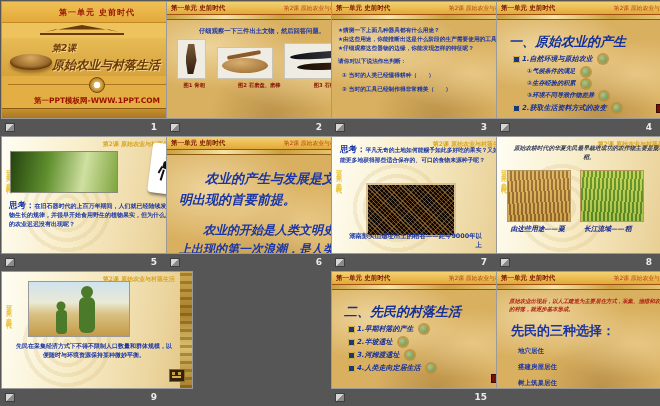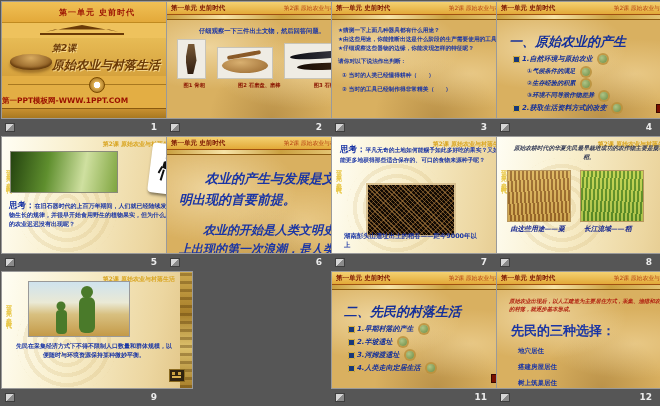--- a/index.html
+++ b/index.html
@@ -52,21 +52,21 @@
   .t1mid{flex:1;position:relative;background:linear-gradient(#e7bb55,#d6a23d)}
   .basket{position:absolute;left:8px;top:16px;width:42px;height:16px;border-radius:50%;
     background:radial-gradient(ellipse at 50% 25%,#d8ab60,#8a5a20 75%);box-shadow:0 3px 3px rgba(90,50,10,.45),inset 0 -2px 2px #6a4010}
   .t1title{position:absolute;left:50px;top:4px;color:#6b3a08;text-shadow:1px 1px 0 rgba(255,232,170,.7)}
   .t1l1{font-size:9px;font-weight:bold;font-style:italic}
   .t1l2{font-size:12px;font-weight:bold;margin-top:2px;font-style:italic;white-space:nowrap}
   .t1comp{height:17px;flex:none;position:relative}
   .t1comp .line{position:absolute;left:6px;right:6px;top:8px;height:1px;background:#a87820}
   .compass{position:absolute;left:50%;top:1px;margin-left:-8px;width:14px;height:14px;border-radius:50%;border:1px solid #7a4a00;
     background:radial-gradient(circle,#fff 32%,#e0b050 36%,#8a5a10)}
-  .t1foot{height:15px;flex:none;display:flex;align-items:center;justify-content:flex-start}
+  .t1foot{height:15px;flex:none;display:flex;align-items:center;justify-content:center}
   .t1url{color:#9a1000;font-weight:bold;font-size:7.5px}
   .t1bot{height:9px;flex:none;background:linear-gradient(#c89030,#a87820);border-top:1px solid #8a5a10}
 
   
   .p2{margin:7px 6px 2px;font-size:6.3px;text-align:center}
   .imgrow{display:flex;justify-content:space-around;align-items:flex-end;margin:3px 4px 0}
   .ph{background:#efece4;border:1px solid #c8c4b8;display:flex;align-items:center;justify-content:center;position:relative;overflow:hidden}
   .ph.f1{width:27px;height:38px}
   .bone{width:11px;height:30px;background:linear-gradient(175deg,#7a5a36,#2e1c10);clip-path:polygon(25% 0,80% 0,100% 55%,70% 100%,20% 100%,0 50%)}
   .ph.f2{width:54px;height:30px}
@@ -97,21 +97,21 @@
   .card5{position:absolute;right:9px;top:7px;width:33px;height:50px;background:#fff;border-radius:4px;transform:rotate(7deg);
     box-shadow:1px 2px 3px rgba(0,0,0,.45);display:flex;align-items:center;justify-content:center}
   .t5{position:absolute;left:7px;top:62px;right:10px;font-size:6px;line-height:1.45;text-align:left}
   .think{font-size:8.5px}
 
   
   .t7{position:absolute;left:8px;top:7px;right:16px;font-size:5.8px;line-height:1.4;text-align:left}
   .ph7{position:absolute;left:34px;top:46px;width:86px;height:50px;border:2px solid #d8c090;background:
     repeating-linear-gradient(45deg,rgba(190,140,70,.55) 0 1px,transparent 1px 3px),
     repeating-linear-gradient(-45deg,rgba(150,100,45,.5) 0 1px,transparent 1px 4px),#120a04}
-  .c7{position:absolute;left:12px;bottom:4px;right:40px;text-align:left;font-size:6.4px;line-height:1.3}
+  .c7{position:absolute;left:12px;bottom:4px;right:40px;text-align:right;font-size:6.4px;line-height:1.3}
 
   
   .t8{position:absolute;left:14px;top:7px;right:20px;color:#333a55;font-weight:bold;font-size:5.8px;line-height:1.5;font-style:italic;text-align:center}
   .row8{position:absolute;top:33px;left:10px;display:flex;gap:9px}
   .crop8{width:62px;height:50px;border:1px solid #b89860}
   .crop8.millet{background:repeating-linear-gradient(85deg,rgba(225,185,95,.8) 0 2px,rgba(150,100,40,.8) 2px 4px),linear-gradient(#d9c080,#8a6020)}
   .crop8.rice{background:repeating-linear-gradient(95deg,rgba(215,225,95,.7) 0 2px,rgba(90,140,40,.7) 2px 4px),linear-gradient(#9ab840,#4a7a20)}
   .caps8{position:absolute;top:87px;left:4px;width:140px;display:flex;justify-content:space-around;color:#1a2a90;font-weight:bold;font-size:6.8px;font-style:italic}
 
   
@@ -404,39 +404,35 @@
           <span class="gc"></span>
         </div>
         <div class="next">
           <div class="qshape"></div>
           <div class="nlbl">下一页</div>
         </div>
       </div>
     </div>
     <div class="strip">
       <span class="ticon"></span>
-      <span class="snum">11</span>
+      <span class="snum">15</span>
     </div>
   </div>
 
   <div class="cell">
     <div class="thumb typeB">
       <div class="hdrB">
         <span class="hl">第一单元 史前时代</span>
         <span class="hr">第2课 原始农业与村落生活</span>
       </div>
       <div class="hbar"></div>
       <div class="bodyB">
         <div class="r12">原始农业出现后，以人工建造为主要居住方式，采集、渔猎和农耕兼营的村落，就逐步基本形成。</div>
         <div class="h12 blue">先民的三种选择：</div>
         <div class="i12 blue">地穴居住</div>
         <div class="i12 blue">搭建房屋居住</div>
         <div class="i12 blue">树上筑巢居住</div>
         <span class="seal"></span>
       </div>
     </div>
-    <div class="strip">
-      <span class="ticon"></span>
-      <span class="snum">12</span>
-    </div>
   </div>
 
 </div>
 
 </body></html>

